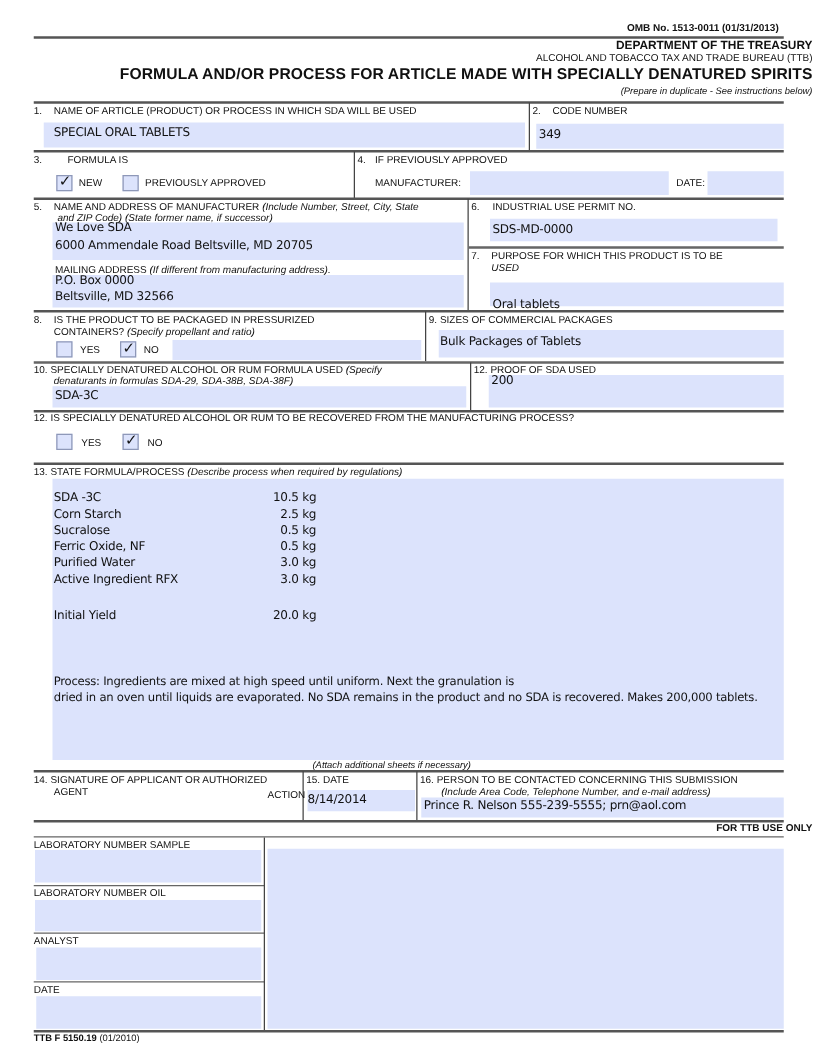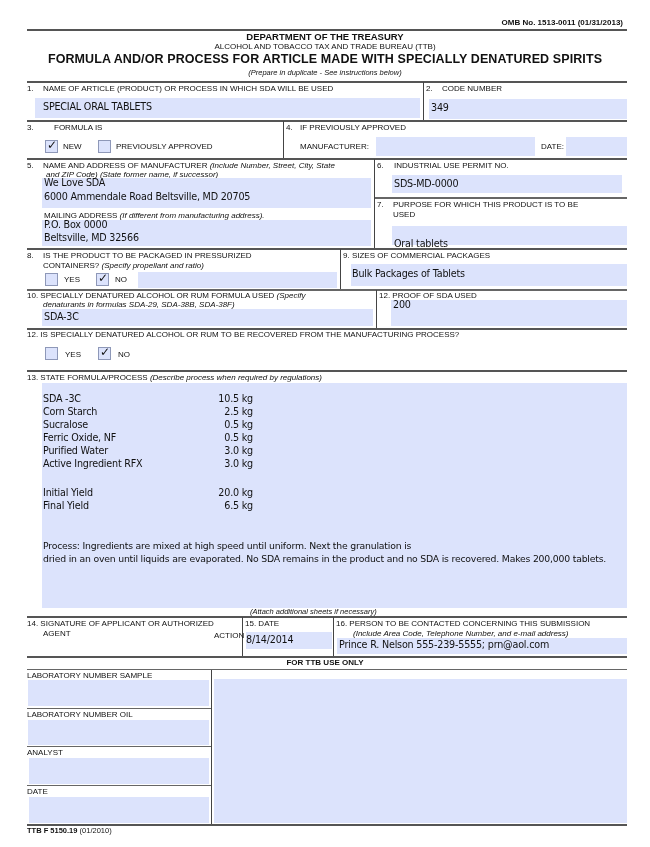--- a/index.html
+++ b/index.html
@@ -8,21 +8,21 @@
   .abs { position: absolute; }
   .lbl { font-size: 8px; line-height: 9px; color: #111; white-space: nowrap; }
   .lbl i { font-style: italic; }
   .fill { background: #dce3fc; position: absolute; }
   .val { font-family: "DejaVu Sans", sans-serif; font-size: 9.6px; color: #111; position: absolute; white-space: nowrap; letter-spacing: -0.2px; }
   .hline { position: absolute; height: 2px; background: #555; }
   .hline.thin { height: 1px; background: #666; }
   .vline { position: absolute; width: 1px; background: #444; }
   .cb { position: absolute; width: 13px; height: 13px; background: #dce3fc; border: 1px solid #8e98b8; }
   .cb .chk { position: absolute; left: 1px; top: -3px; font-size: 12px; line-height: 14px; color: #111; font-family: "DejaVu Sans", sans-serif; }
-  .center { text-align: center; width: 650px; left: 0; }
+  .center { text-align: right; width: 650px; left: 0; }
 </style>
 </head>
 <body>
 
 <div class="abs lbl" style="right:27px; top:18px; font-size:8px; font-weight:bold;">OMB No. 1513-0011 (01/31/2013)</div>
 <div class="hline" style="left:27px; top:29px; width:600px;"></div>
 <div class="abs center" style="top:31px; font-size:9.5px; font-weight:bold;">DEPARTMENT OF THE TREASURY</div>
 <div class="abs center" style="top:42px; font-size:8px;">ALCOHOL AND TOBACCO TAX AND TRADE BUREAU (TTB)</div>
 <div class="abs center" style="top:52px; font-size:12.5px; font-weight:bold; letter-spacing:0.1px;">FORMULA AND/OR PROCESS FOR ARTICLE MADE WITH SPECIALLY DENATURED SPIRITS</div>
 <div class="abs center" style="top:68px; font-size:7.5px; font-style:italic;">(Prepare in duplicate -  See instructions below)</div>
@@ -67,21 +67,21 @@
 <div class="val" style="left:44px; top:219px;">P.O. Box 0000</div>
 <div class="val" style="left:44px; top:232px;">Beltsville, MD 32566</div>
 <div class="vline" style="left:374px; top:159px; height:89px;"></div>
 <div class="abs lbl" style="left:377px; top:161px;">6.</div>
 <div class="abs lbl" style="left:394px; top:161px;">INDUSTRIAL USE PERMIT NO.</div>
 <div class="fill" style="left:392px; top:175px; width:230px; height:18px;"></div>
 <div class="val" style="left:394px; top:178px;text-align:center;">SDS-MD-0000</div>
 <div class="hline thin" style="left:375px; top:197px; width:252px; height:2px;"></div>
 <div class="abs lbl" style="left:377px; top:200px;">7.</div>
 <div class="abs lbl" style="left:393px; top:200px;">PURPOSE FOR WHICH THIS PRODUCT IS TO BE</div>
-<div class="abs lbl" style="left:393px; top:210px;">USED</div>
+<div class="abs lbl" style="left:393px; top:210px;font-style:italic;">USED</div>
 <div class="fill" style="left:392px; top:226px; width:235px; height:19px;"></div>
 <div class="val" style="left:394px; top:238px;">Oral tablets</div>
 
 <div class="hline" style="left:27px; top:248px; width:600px;"></div>
 <div class="abs lbl" style="left:27px; top:251px;">8.</div>
 <div class="abs lbl" style="left:43px; top:251px;">IS THE PRODUCT TO BE PACKAGED IN PRESSURIZED</div>
 <div class="abs lbl" style="left:43px; top:261px;"><span>CONTAINERS?</span> <i>(Specify propellant and ratio)</i></div>
 <div class="cb" style="left:45px; top:273px;"></div>
 <div class="abs lbl" style="left:64px; top:275px;">YES</div>
 <div class="cb" style="left:96px; top:273px;">
@@ -140,24 +140,20 @@
     </div>
   <div style="position:relative; height:13px;">
       <span class="val" style="left:0; top:0;">Active Ingredient RFX</span>
       <span class="val" style="right:0; top:0;">3.0 kg</span>
     </div>
   <div style="height:16px;"></div>
   <div style="position:relative; height:13px;">
       <span class="val" style="left:0; top:0;">Initial Yield</span>
       <span class="val" style="right:0; top:0;">20.0 kg</span>
     </div>
-  <div style="position:relative; height:13px;">
-      <span class="val" style="left:0; top:0;">Final Yield</span>
-      <span class="val" style="right:0; top:0;">6.5 kg</span>
-    </div>
 </div>
 
 <div class="val" style="left:43px; top:540px; font-size:9.3px;">Process: Ingredients are mixed at high speed until uniform. Next the granulation is</div>
 <div class="val" style="left:43px; top:553px; font-size:9.3px;">dried in an oven until liquids are evaporated.  No SDA remains in the product and no SDA is recovered.  Makes 200,000 tablets.</div>
 <div class="abs lbl" style="left:250px; top:607px; font-style:italic; font-size:7.5px;">(Attach additional sheets if necessary)</div>
 
 <div class="hline" style="left:27px; top:616px; width:600px;"></div>
 <div class="abs lbl" style="left:27px; top:619px;"><span>14.</span> <span>SIGNATURE OF APPLICANT OR AUTHORIZED</span></div>
 <div class="abs lbl" style="left:43px; top:629px;">AGENT</div>
 <div class="abs" style="left:27px; top:640px; width:213px; height:15px;"></div>

